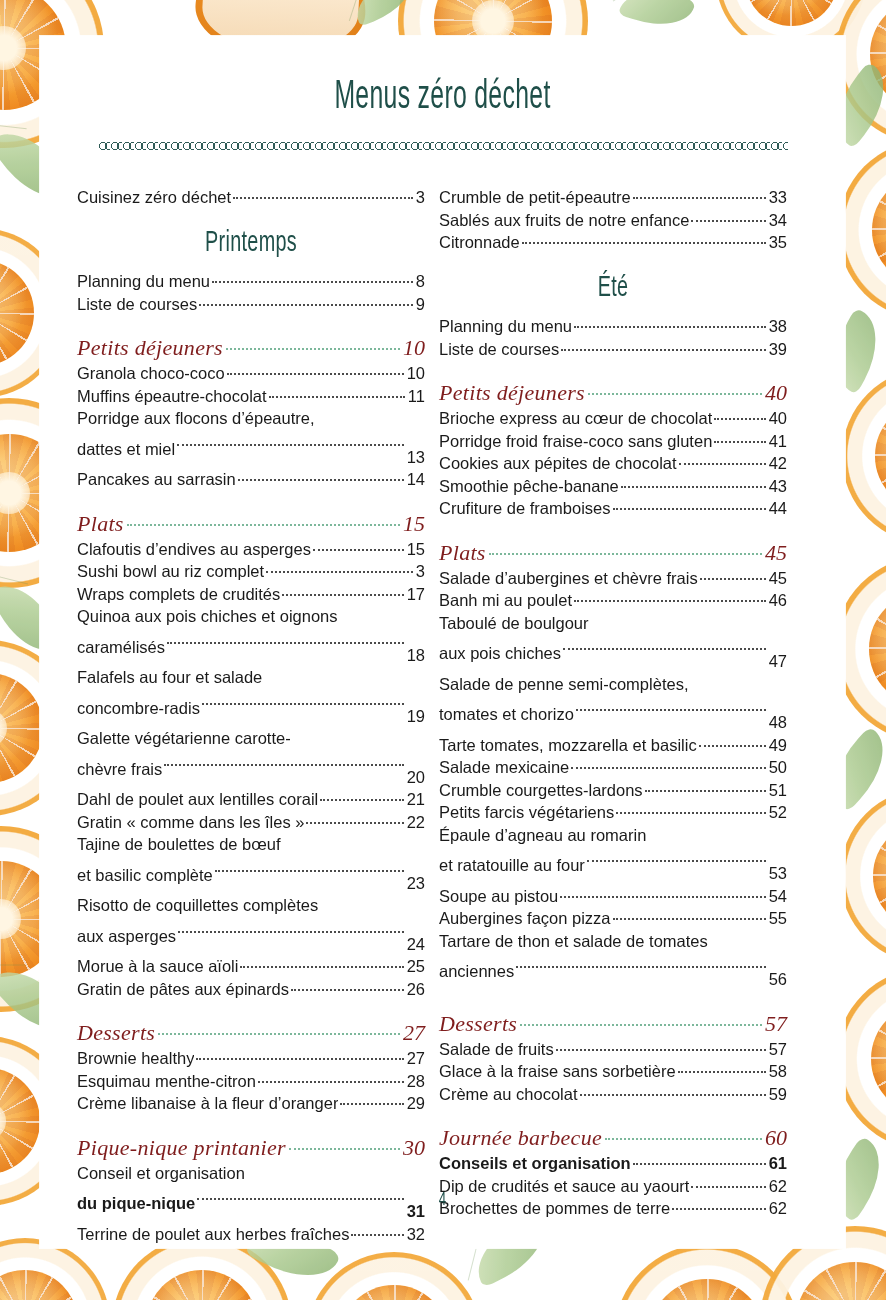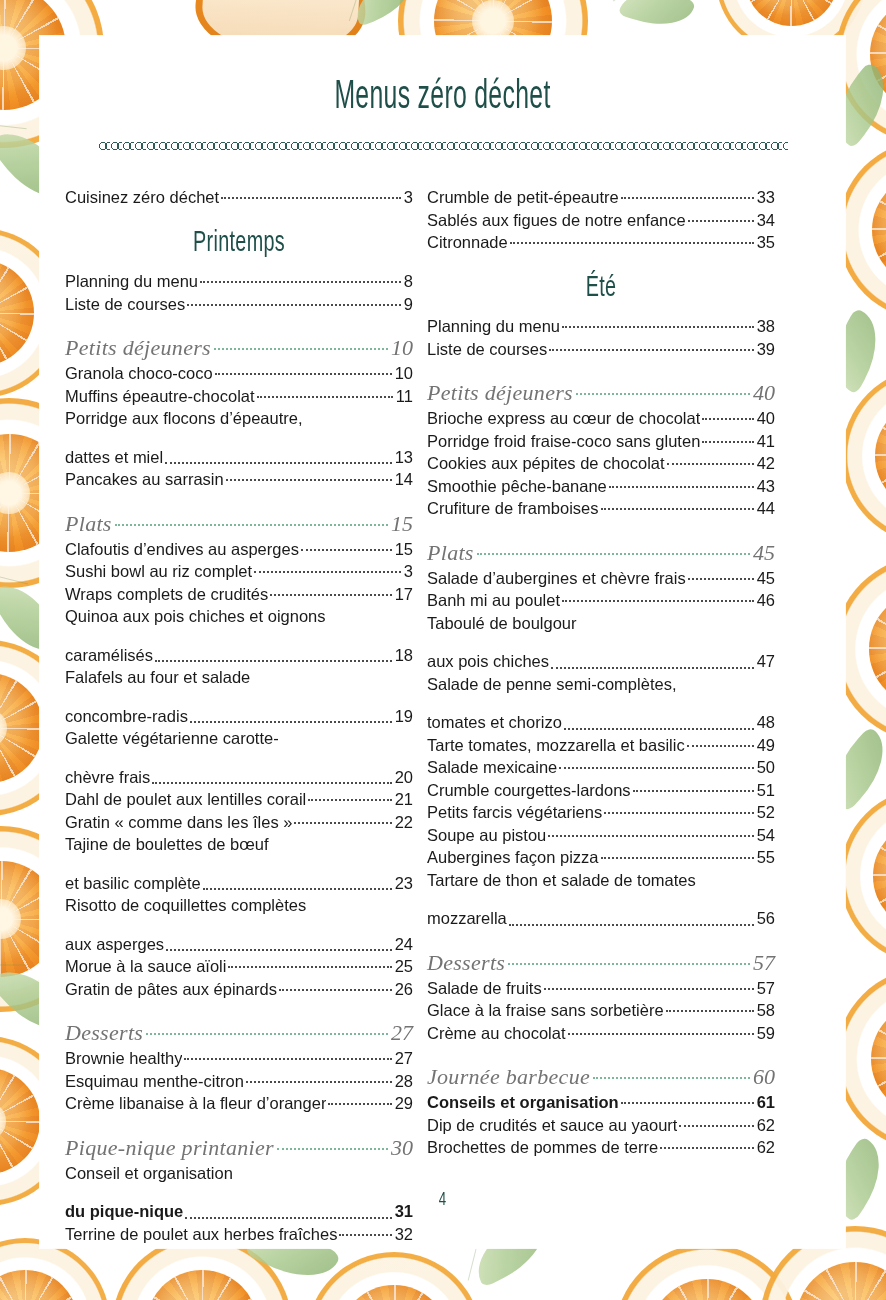--- a/index.html
+++ b/index.html
@@ -95,21 +95,21 @@
     background-image:
       radial-gradient(circle at 5px 6px, rgba(0,0,0,0) 0 3.1px, #1f4f49 3.1px 4.1px, rgba(0,0,0,0) 4.2px),
       radial-gradient(circle at 11px 6px, rgba(0,0,0,0) 0 3.1px, #1f4f49 3.1px 4.1px, rgba(0,0,0,0) 4.2px);
     background-size:12px 12px,12px 12px;
     background-repeat:repeat-x,repeat-x;
     opacity:.92;
   }
 
   
   #toc-columns{
-    position:absolute;left:0;top:150px;width:805px;
+    position:absolute;left:12px;top:150px;width:805px;
     display:flex;gap:14px;padding:0 25px;box-sizing:border-box;
   }
   .toc-column{width:348px;flex:0 0 348px;}
 
   .season-head{
     text-align:center;
     font-size:30px;line-height:1.05;
     color:#1f4f49;font-weight:400;letter-spacing:.5px;
     margin:16px 0 14px;
     transform:scaleX(.66);
@@ -127,34 +127,34 @@
   .entry .leader{
     flex:1 1 auto;min-width:6px;
     border-bottom:2px dotted #2b2b2b;
     transform:translateY(-4px);
     margin:0 2px;
     opacity:.85;
   }
   .entry .pg{flex:0 0 auto;padding-left:1px;font-variant-numeric:tabular-nums;}
   .entry.bold .label,.entry.bold .pg{font-weight:700;}
   .entry.wrap{display:block;white-space:normal;}
-  .entry-cont{display:flex;align-items:flex-end;}
+  .entry-cont{display:flex;align-items:center;}
   .entry-cont .label{flex:0 0 auto;}
   .entry-cont .leader{
     flex:1 1 auto;min-width:6px;border-bottom:2px dotted #2b2b2b;
     transform:translateY(-4px);margin:0 2px;opacity:.85;
   }
   .entry-cont .pg{flex:0 0 auto;margin-top:16px;}
   .entry-line1{display:block;}
   .entry.bold .entry-cont .label,.entry.bold .entry-cont .pg{font-weight:700;}
 
   
   .sec-head{
     display:flex;align-items:baseline;
-    color:#737373;
+    color:#7f1d1d;
     font-family:"Liberation Serif", serif;
     font-style:italic;
     font-size:22px;line-height:26px;
     margin-bottom:1px;
     white-space:nowrap;
   }
   .sec-head .label{flex:0 0 auto;letter-spacing:.3px;}
   .sec-head .leader{
     flex:1 1 auto;min-width:6px;
     border-bottom:2.5px dotted #7cb79b;
@@ -485,21 +485,21 @@
           </div>
         </div>
       </div>
     <div class="toc-column" id="col-right">
         <div class="entry">
           <span class="label">Crumble de petit-épeautre</span>
           <span class="leader"></span>
           <span class="pg">33</span>
         </div>
         <div class="entry">
-          <span class="label">Sablés aux figues de notre enfance</span>
+          <span class="label">Sablés aux fruits de notre enfance</span>
           <span class="leader"></span>
           <span class="pg">34</span>
         </div>
         <div class="entry">
           <span class="label">Citronnade</span>
           <span class="leader"></span>
           <span class="pg">35</span>
         </div>
         <div class="season-head">Été</div>
         <div class="entry">
@@ -590,34 +590,42 @@
           <div class="entry">
             <span class="label">Crumble courgettes-lardons</span>
             <span class="leader"></span>
             <span class="pg">51</span>
           </div>
           <div class="entry">
             <span class="label">Petits farcis végétariens</span>
             <span class="leader"></span>
             <span class="pg">52</span>
           </div>
+          <div class="entry wrap">
+            <span class="entry-line1">Épaule d’agneau au romarin</span>
+            <div class="entry-cont">
+              <span class="label">et ratatouille au four</span>
+              <span class="leader"></span>
+              <span class="pg">53</span>
+            </div>
+          </div>
           <div class="entry">
             <span class="label">Soupe au pistou</span>
             <span class="leader"></span>
             <span class="pg">54</span>
           </div>
           <div class="entry">
             <span class="label">Aubergines façon pizza</span>
             <span class="leader"></span>
             <span class="pg">55</span>
           </div>
           <div class="entry wrap">
             <span class="entry-line1">Tartare de thon et salade de tomates</span>
             <div class="entry-cont">
-              <span class="label">mozzarella</span>
+              <span class="label">anciennes</span>
               <span class="leader"></span>
               <span class="pg">56</span>
             </div>
           </div>
         </div>
         <div class="section-block">
           <div class="sec-head">
             <span class="label">Desserts</span>
             <span class="leader"></span>
             <span class="pg">57</span>

